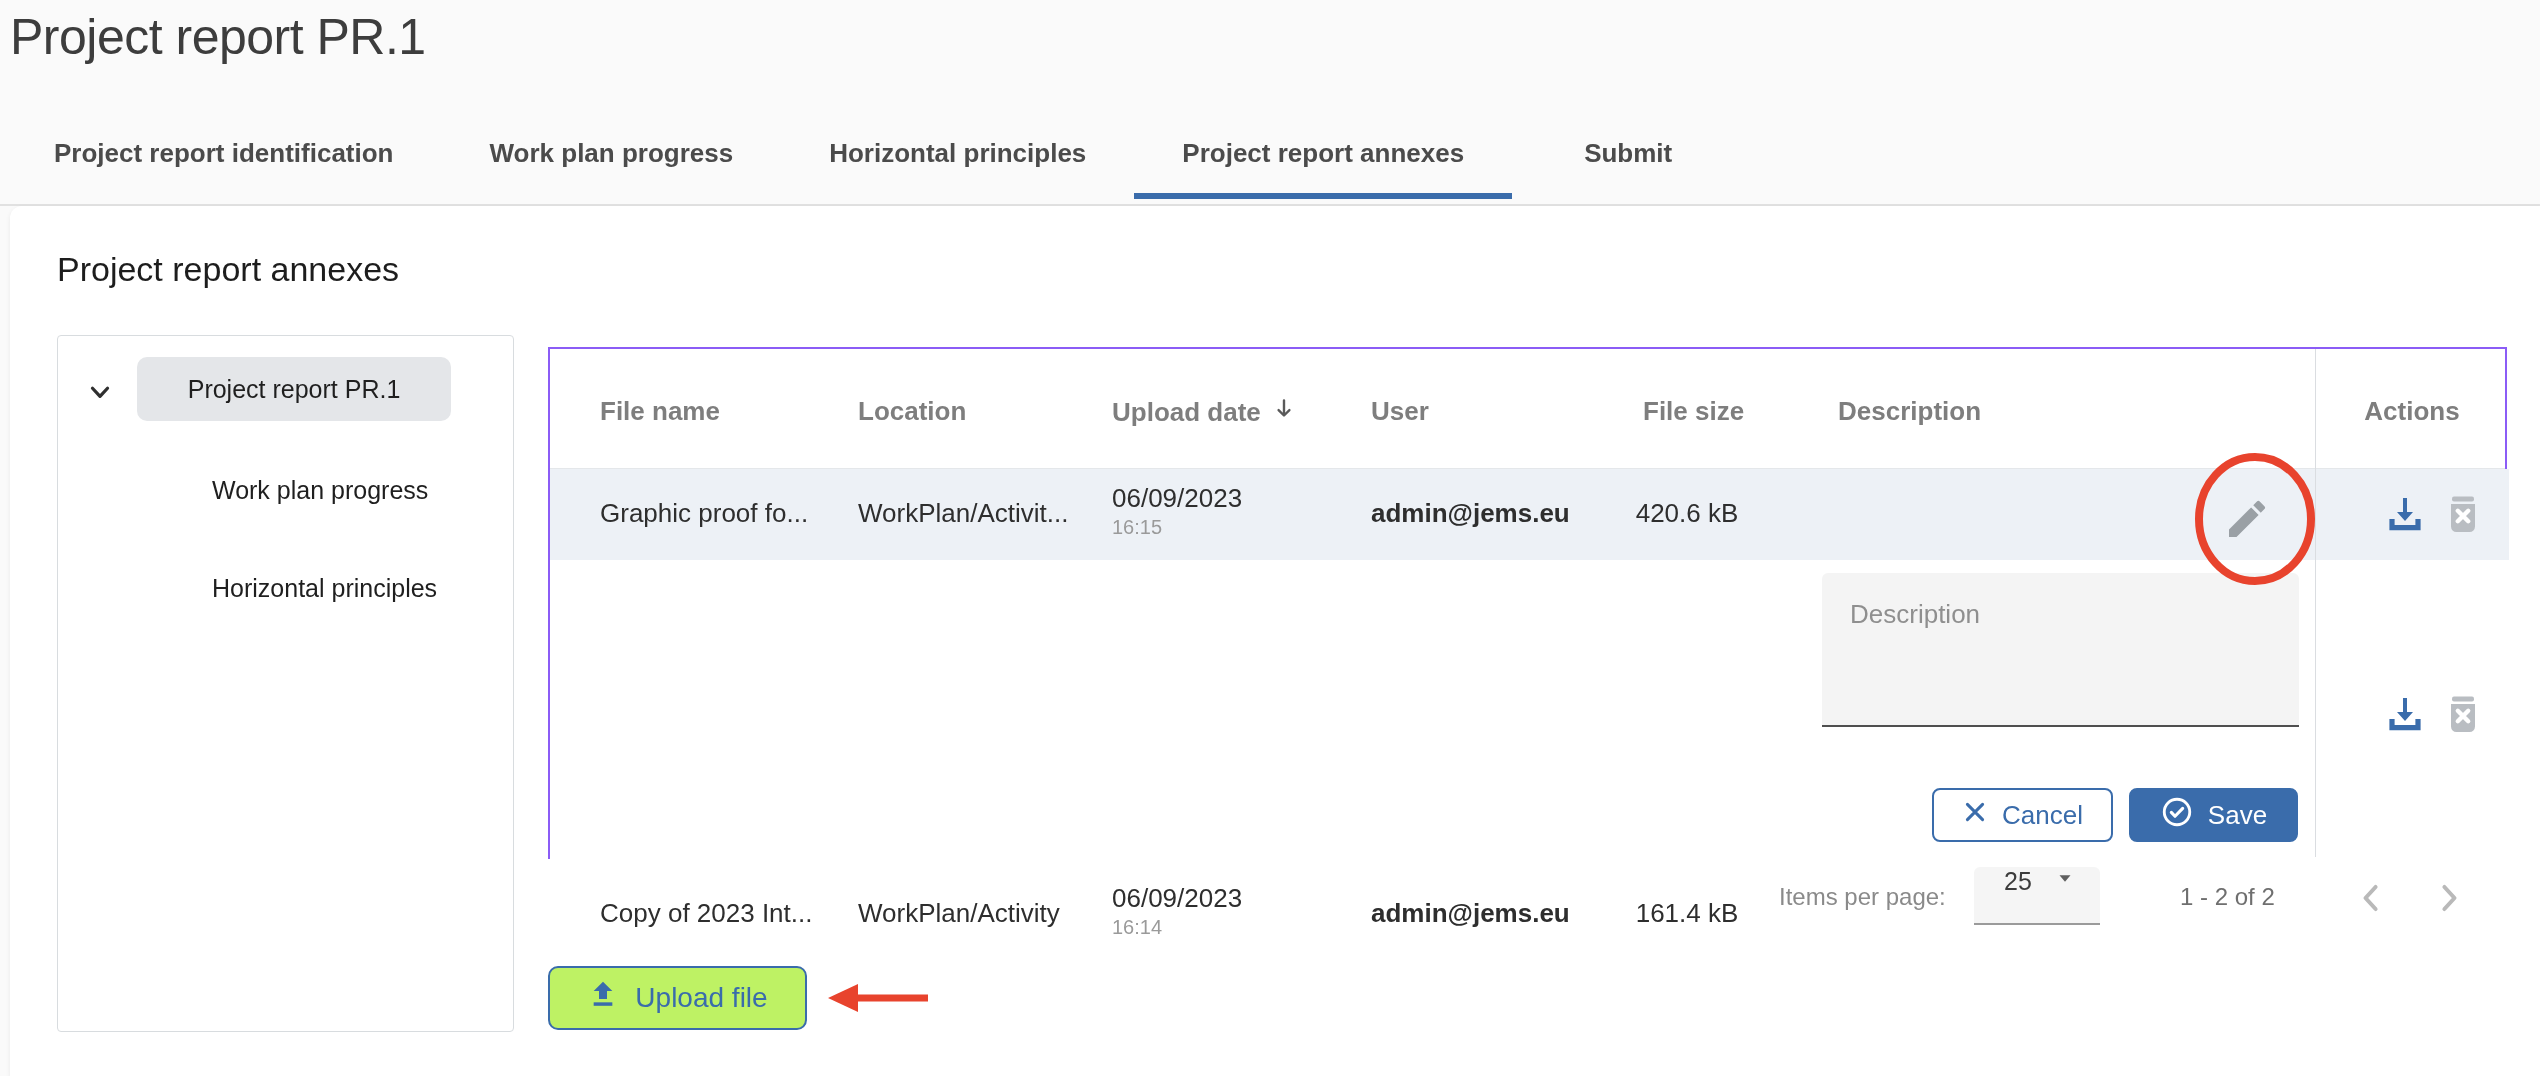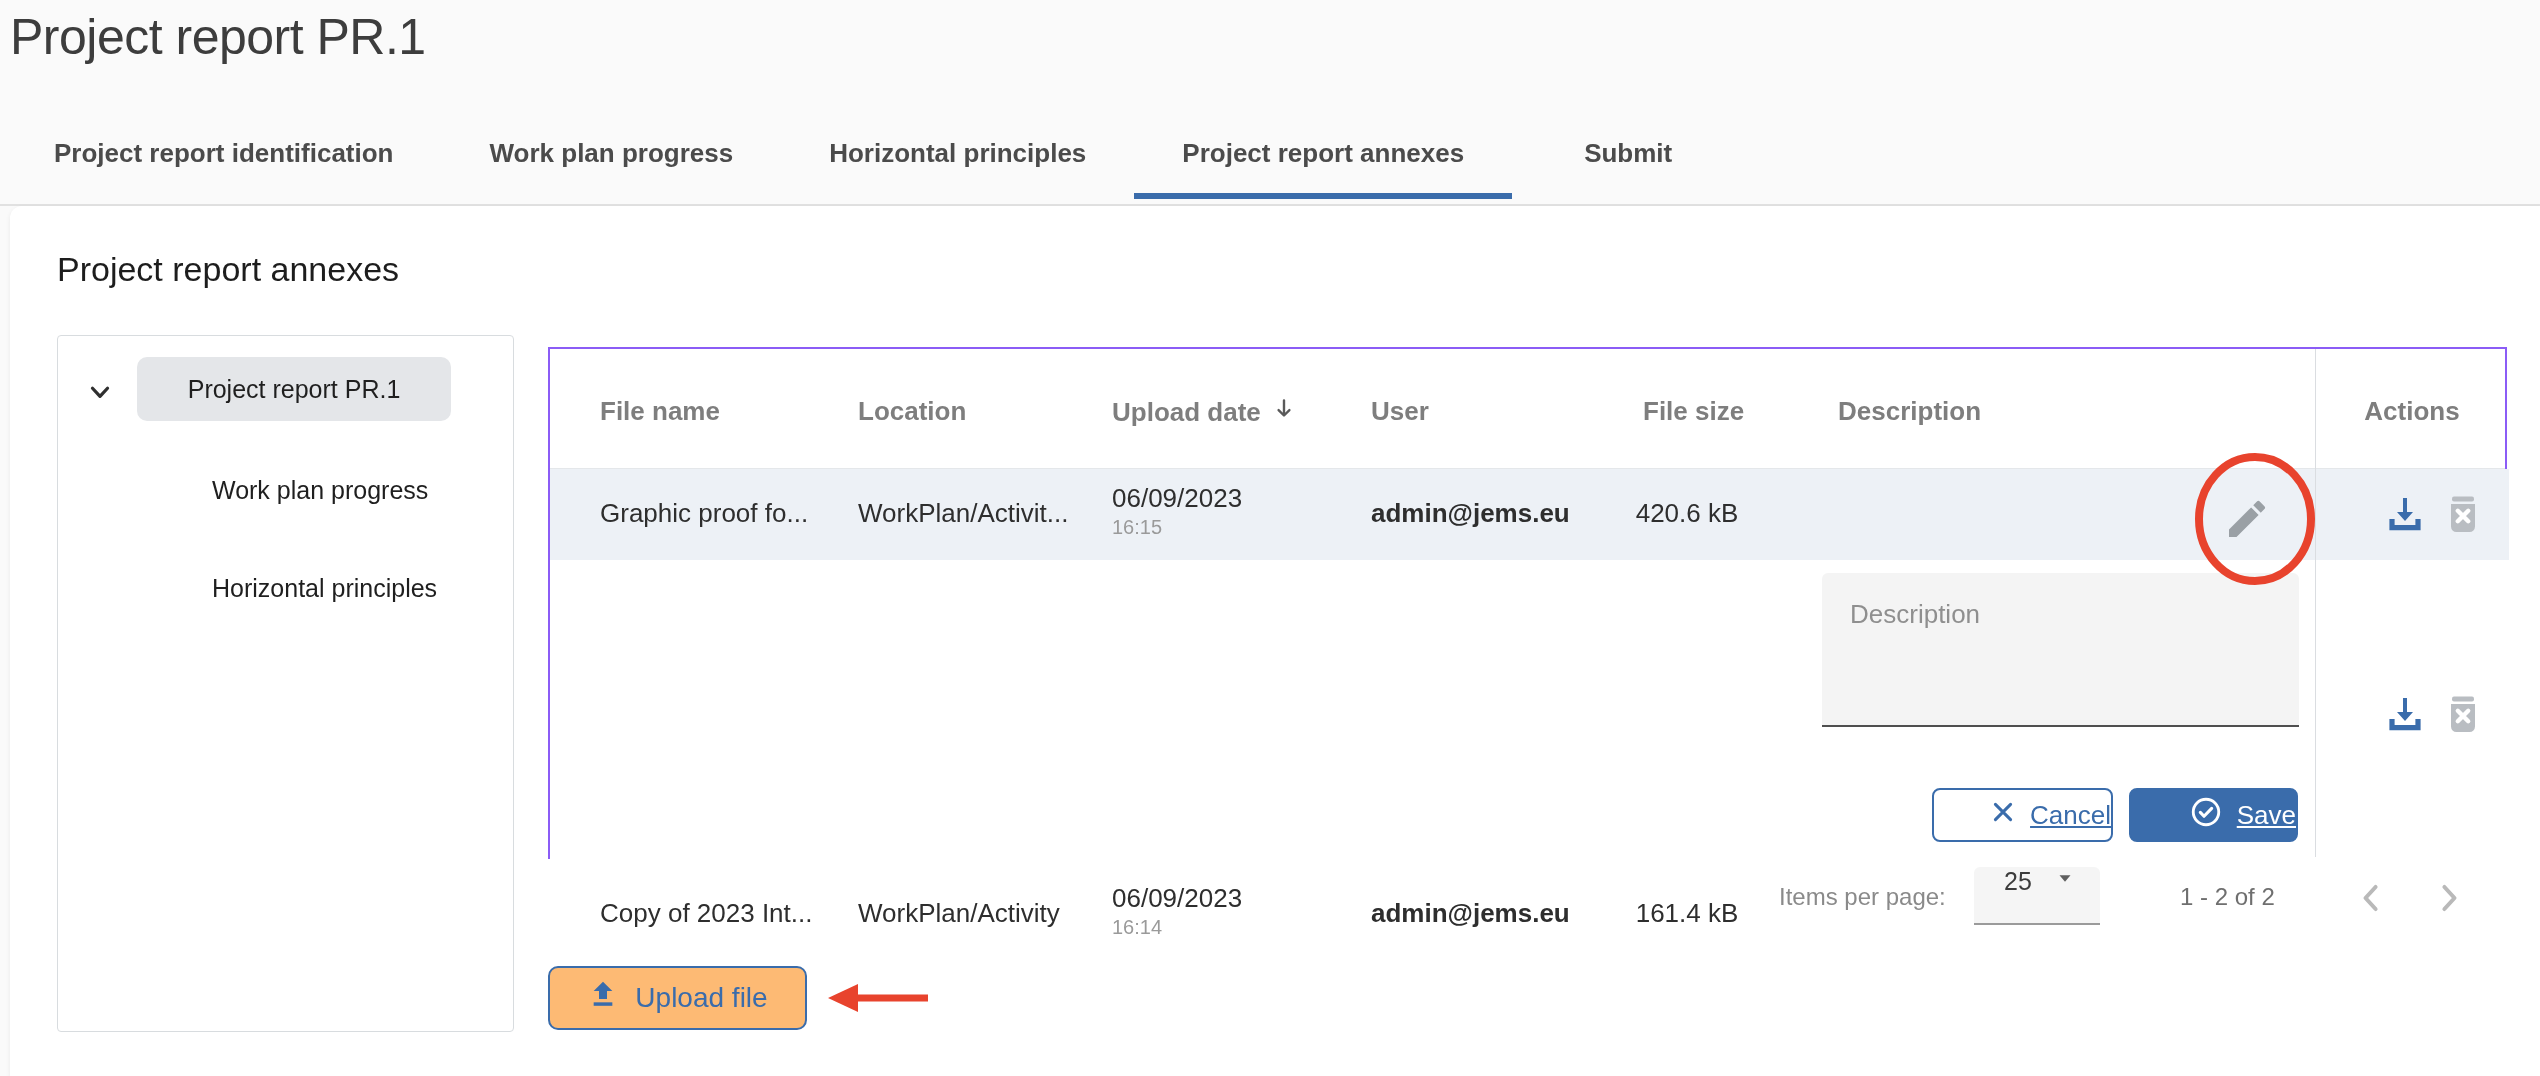--- a/index.html
+++ b/index.html
@@ -81,41 +81,41 @@
   .annotation-circle { position:absolute; left:1640px; top:100px; width:130px; height:140px; z-index:8; pointer-events:none; }
 
   .desc-textarea {
     position:absolute; left:1272px; top:224px; width:477px; height:154px;
     background:#f4f4f4; border:none; border-bottom:2px solid #4f4f4f;
     border-radius:6px 6px 0 0; padding:26px 28px; font-size:26px;
     font-family:"Liberation Sans", sans-serif; color:#2e2e2e; resize:none; outline:none;
   }
   .desc-textarea::placeholder { color:#8f8f8f; }
 
-  .btn { position:absolute; top:439px; height:54px; border-radius:8px; display:flex; align-items:center; justify-content:flex-end; gap:14px; font-size:26px; cursor:pointer; font-family:"Liberation Sans", sans-serif;text-decoration:underline; }
+  .btn { position:absolute; top:439px; height:54px; border-radius:8px; display:flex; align-items:center; justify-content:center; gap:14px; font-size:26px; cursor:pointer; font-family:"Liberation Sans", sans-serif; }
   .btn-cancel { left:1382px; width:181px; background:#fff; border:2px solid #3a6cab; color:#3a6cab; }
   .btn-save { left:1579px; width:169px; background:#3a6cab; border:2px solid #3a6cab; color:#fff; }
 
   
   .ipp-label { position:absolute; left:1769px; top:677px; font-size:24px; color:#8a8a8a; }
   .page-size-select {
     position:absolute; left:1964px; top:661px; width:126px; height:58px;
     background:#f5f5f5; border-bottom:2px solid #9b9b9b; border-radius:6px 6px 0 0;
     display:flex; align-items:flex-start; cursor:pointer;
   }
   .page-size-select .val { margin-left:30px; font-size:25px; color:#3c3c3c; }
   .page-size-select .caret { margin-left:22px; }
   .range-label { position:absolute; left:2170px; top:677px; font-size:24px; color:#6f6f6f; }
   .pg-chevron { position:absolute; top:670px; width:44px; height:44px; cursor:pointer; }
   .pg-prev { left:2339px; } .pg-next { left:2417px; }
 
   
   .btn-upload {
     position:absolute; left:538px; top:760px; width:259px; height:64px;
-    background:#fdba74; border:2px solid #3a6cab; border-radius:10px; color:#3a6cab;
+    background:#bef264; border:2px solid #3a6cab; border-radius:10px; color:#3a6cab;
     display:flex; align-items:center; justify-content:center; gap:16px; font-size:28px; cursor:pointer;
   }
   .annotation-arrow { position:absolute; left:818px; top:772px; width:104px; height:40px; pointer-events:none; }
 </style>
 </head>
 <body>
 
 <div class="page-title">Project report PR.1</div>
 
 <div class="tabs">

